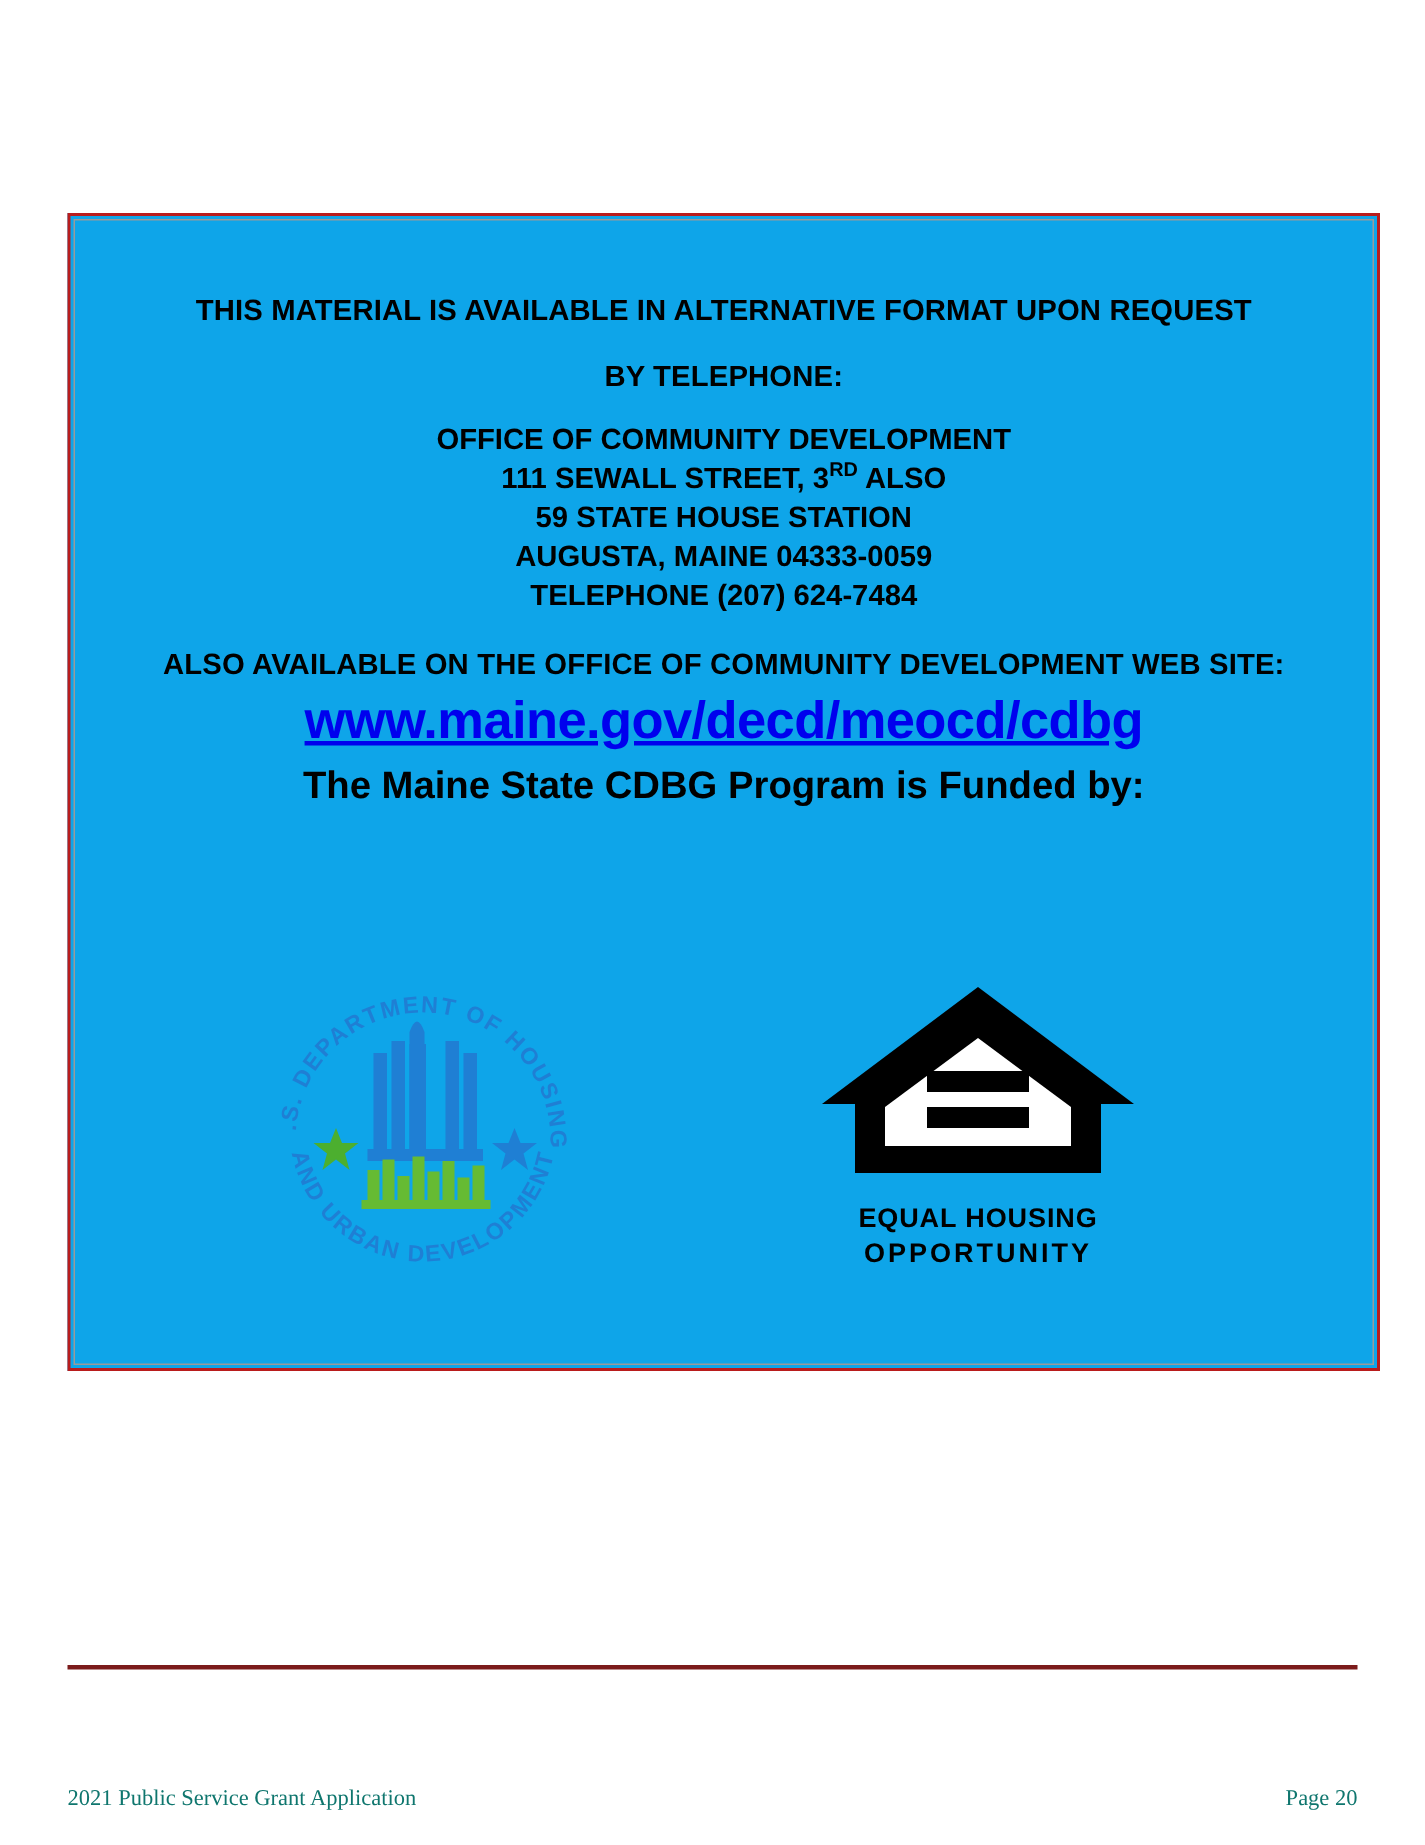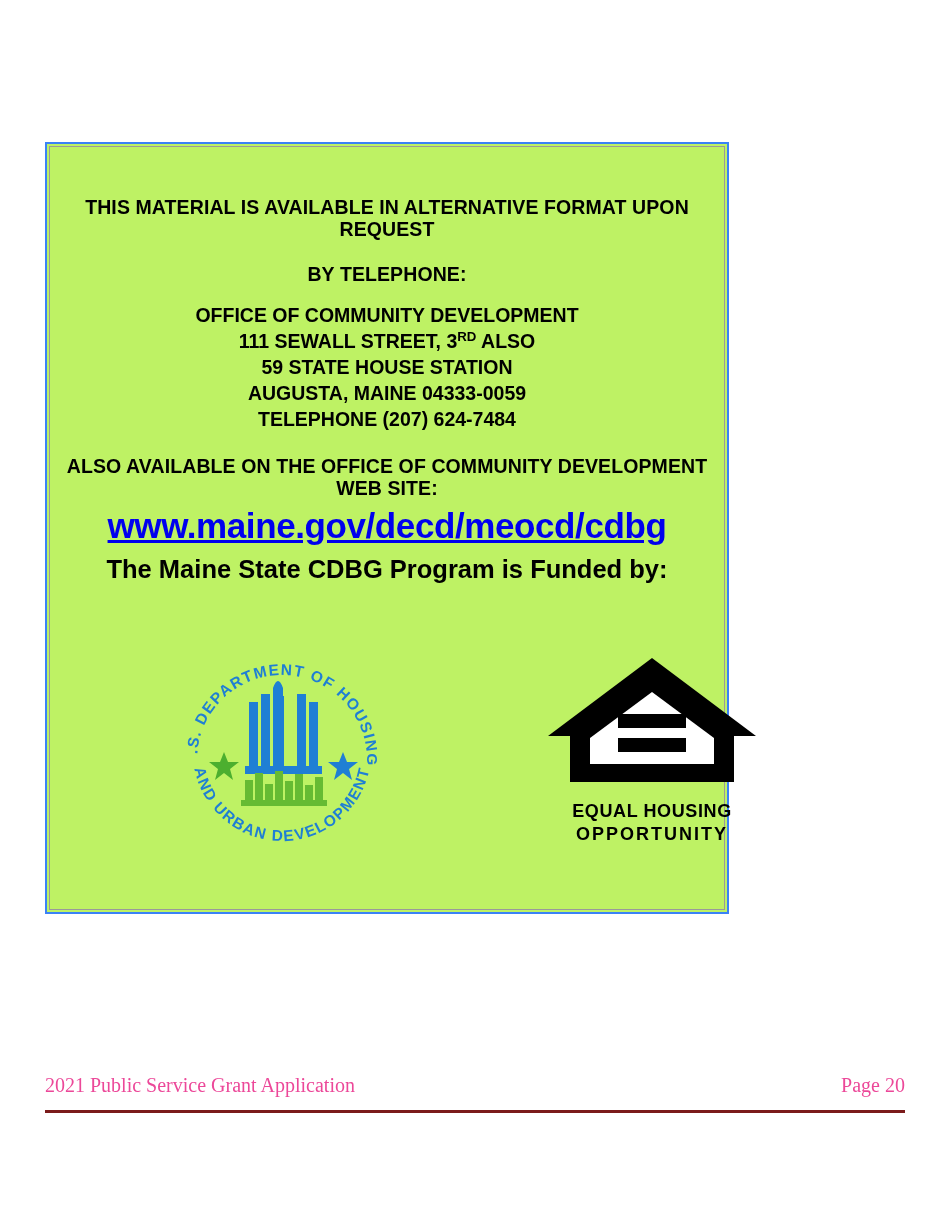--- a/index.html
+++ b/index.html
@@ -18,25 +18,25 @@
   .page {
     position: absolute;
     inset: 0;
   }
 
   
   .notice-box {
     position: absolute;
     left: 45px;
     top: 142px;
-    width: 684px;
+    width: 875px;
     height: 772px;
-    border: 2px solid #3b82f6;
+    border: 2px solid #b91c1c;
     box-sizing: border-box;
-    background: #bef264;
+    background: #0ea5e9;
   }
   .notice-box .inner-rule {
     position: absolute;
     left: 2px;
     top: 2px;
     right: 2px;
     bottom: 2px;
     border: 1px solid #9a9a9a;
     box-sizing: border-box;
     pointer-events: none;
@@ -135,25 +135,25 @@
     left: 45px;
     right: 45px;
     top: 1110px;
     height: 3px;
     background: #7b1b1b;
   }
   .footer {
     position: absolute;
     left: 45px;
     right: 45px;
-    top: 1070px;
+    top: 1184px;
     height: 30px;
     font-family: "Liberation Serif", serif;
-    font-size: 20px;
-    color: #ec4899;
+    font-size: 15px;
+    color: #0f766e;
     display: flex;
     justify-content: space-between;
     align-items: center;
   }
 </style>
 </head>
 <body>
 
 <div class="page">
 

